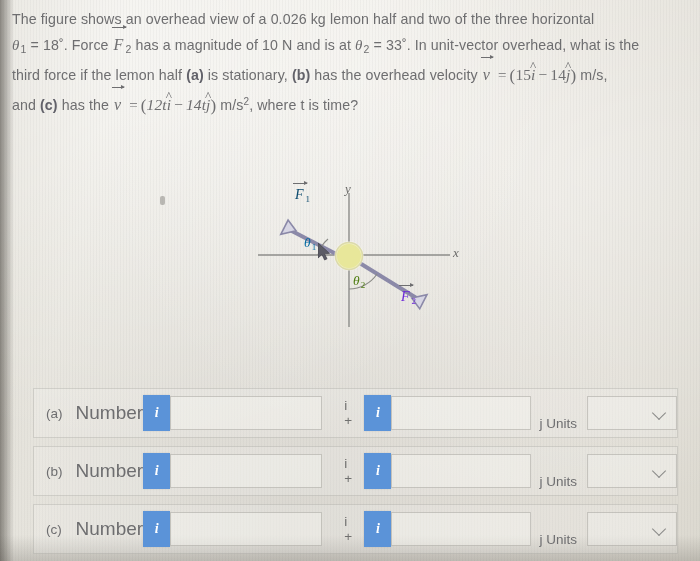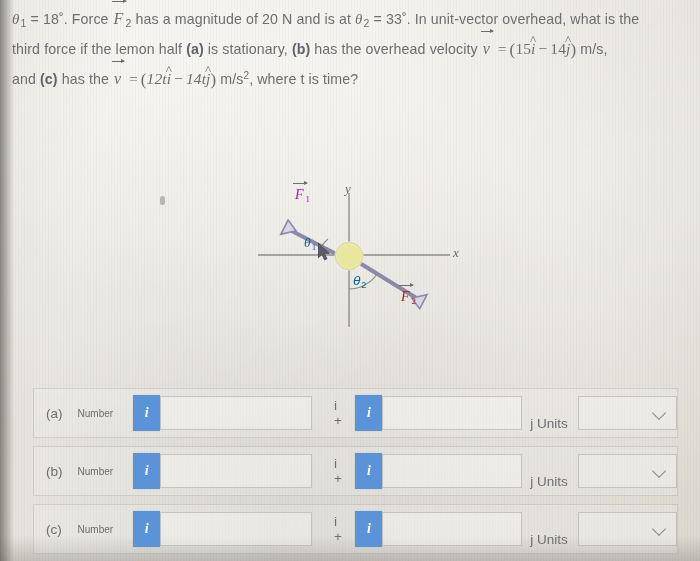--- a/index.html
+++ b/index.html
@@ -160,21 +160,21 @@
     display: flex;
     align-items: center;
   }
   .alabel {
     font-size: 13.5px;
     color: #6e6e70;
     width: 28px;
     margin-left: 12px;
   }
   .aword {
-    font-size: 10px;
+    font-size: 19px;
     color: #6e6e70;
     margin-left: 10px;
     width: 72px;
   }
   .ibtn {
     width: 27px;
     height: 36px;
     background: #5b93d8;
     color: #ffffff;
     font-family: "Liberation Serif", serif;
@@ -233,25 +233,28 @@
 <body>
 
 <div class="page"></div>
 <div class="left-shadow"></div>
 <div class="bottom-shadow"></div>
 
 <div class="content">
 
   <div class="statement">
     <div class="ln">
+      <span>The figure shows an overhead view of a 0.026 kg lemon half and two of the three horizontal</span>
+    </div>
+    <div class="ln">
       <span class="ital" style="font-size:15px">θ</span><span class="sub">1</span>
       <span>= 18˚.</span>
       <span>Force</span>
       <span class="vec"><span>F</span></span><span class="sub">2</span>
-      <span>has a magnitude of 20 N and is at</span>
+      <span>has a magnitude of 10 N and is at</span>
       <span class="ital" style="font-size:15px">θ</span><span class="sub">2</span>
       <span>= 33˚.</span>
       <span>In unit-vector overhead, what is the</span>
     </div>
     <div class="ln">
       <span>third force if the lemon half</span>
       <span class="bold">(a)</span>
       <span>is stationary,</span>
       <span class="bold">(b)</span>
       <span>has the overhead velocity</span>
@@ -284,33 +287,33 @@
       <polygon points="170,108 186,108 180,120" fill="#d7d6e4" stroke="#8b89a8" stroke-width="1.6" transform="rotate(117 178 114)"></polygon>
 
       <path d="M 78 70 A 31 31 0 0 1 88 54" fill="none" stroke="#8a8a86" stroke-width="1.1"></path>
 
       <path d="M 109 104 A 34 34 0 0 0 137 89" fill="none" stroke="#8a8a86" stroke-width="1.1"></path>
 
       <circle cx="109" cy="71" r="13.5" fill="#e8e79a" stroke="#c9c77e" stroke-width="1.6"></circle>
       <circle cx="109" cy="71" r="13.5" fill="none" stroke="rgba(255,255,255,0.35)" stroke-width="3"></circle>
     </svg>
 
-    <div style="position:absolute;left:54px;top:2px;font-family:'Liberation Serif',serif;font-style:italic;font-size:14px;color:#a21caf;">
+    <div style="position:absolute;left:54px;top:2px;font-family:'Liberation Serif',serif;font-style:italic;font-size:14px;color:#0c4a6e;">
       <span class="vec" style="font-size:14px"><span>F</span></span><span class="sub" style="font-size:9px">1</span>
     </div>
 
-    <div style="position:absolute;left:160px;top:104px;font-family:'Liberation Serif',serif;font-style:italic;font-size:14px;color:#b91c1c;">
+    <div style="position:absolute;left:160px;top:104px;font-family:'Liberation Serif',serif;font-style:italic;font-size:14px;color:#6d28d9;">
       <span class="vec" style="font-size:14px"><span>F</span></span><span class="sub" style="font-size:9px">2</span>
     </div>
 
     <div style="position:absolute;left:64px;top:50px;font-family:'Liberation Serif',serif;font-style:italic;font-size:13.5px;color:#0369a1;">
       <span>θ</span><span class="sub" style="font-size:9px">1</span>
     </div>
 
-    <div style="position:absolute;left:113px;top:88px;font-family:Liberation Sans, sans-serif;font-style:italic;font-size:13.5px;color:#0369a1;">
+    <div style="position:absolute;left:113px;top:88px;font-family:Liberation Serif, serif;font-style:italic;font-size:13.5px;color:#4d7c0f;">
       <span>θ</span><span class="sub" style="font-size:9px">2</span>
     </div>
 
     <div style="position:absolute;left:213px;top:60px;font-family:'Liberation Serif',serif;font-style:italic;font-size:13px;color:#6a6a68;">x</div>
 
     <div style="position:absolute;left:105px;top:-4px;font-family:'Liberation Serif',serif;font-style:italic;font-size:13px;color:#6a6a68;">y</div>
   </div>
 
   <svg class="cursor" viewBox="0 0 14 18">
     <polygon points="0,0 0,15 4,11.5 6.6,17 9,15.8 6.4,10.6 11.5,10.4" fill="#5c5c66" stroke="#3f3f49" stroke-width="0.7"></polygon>

